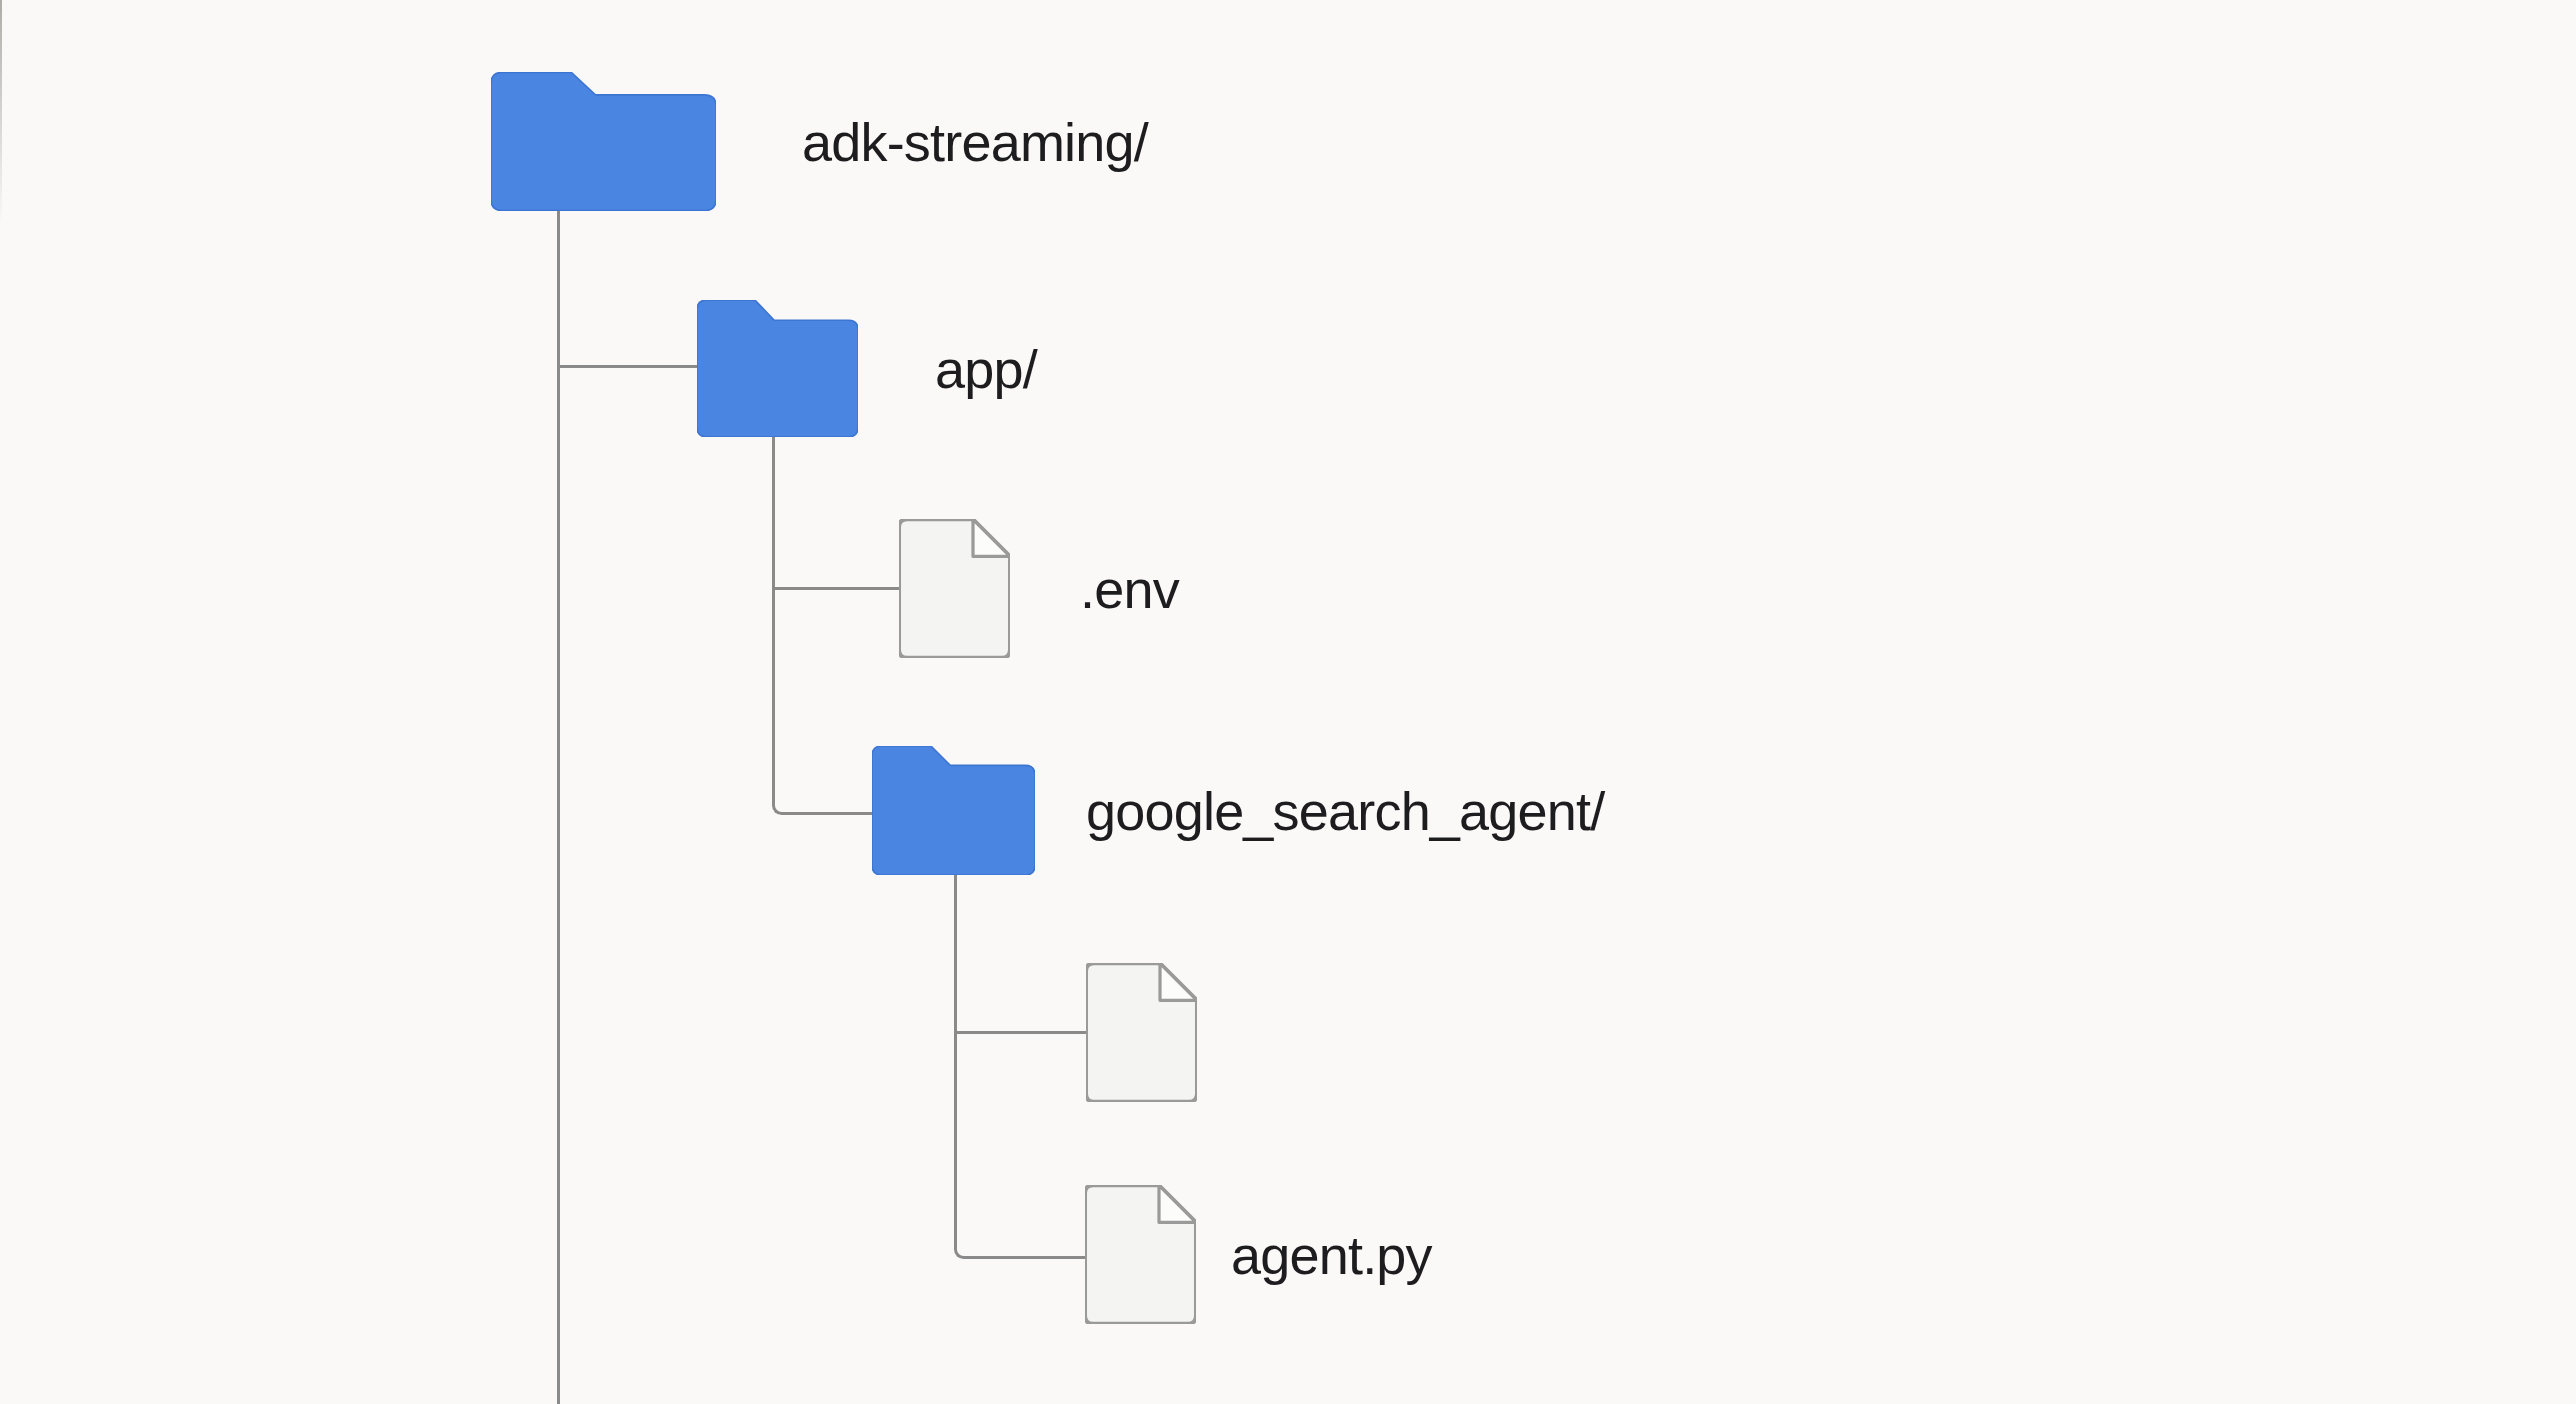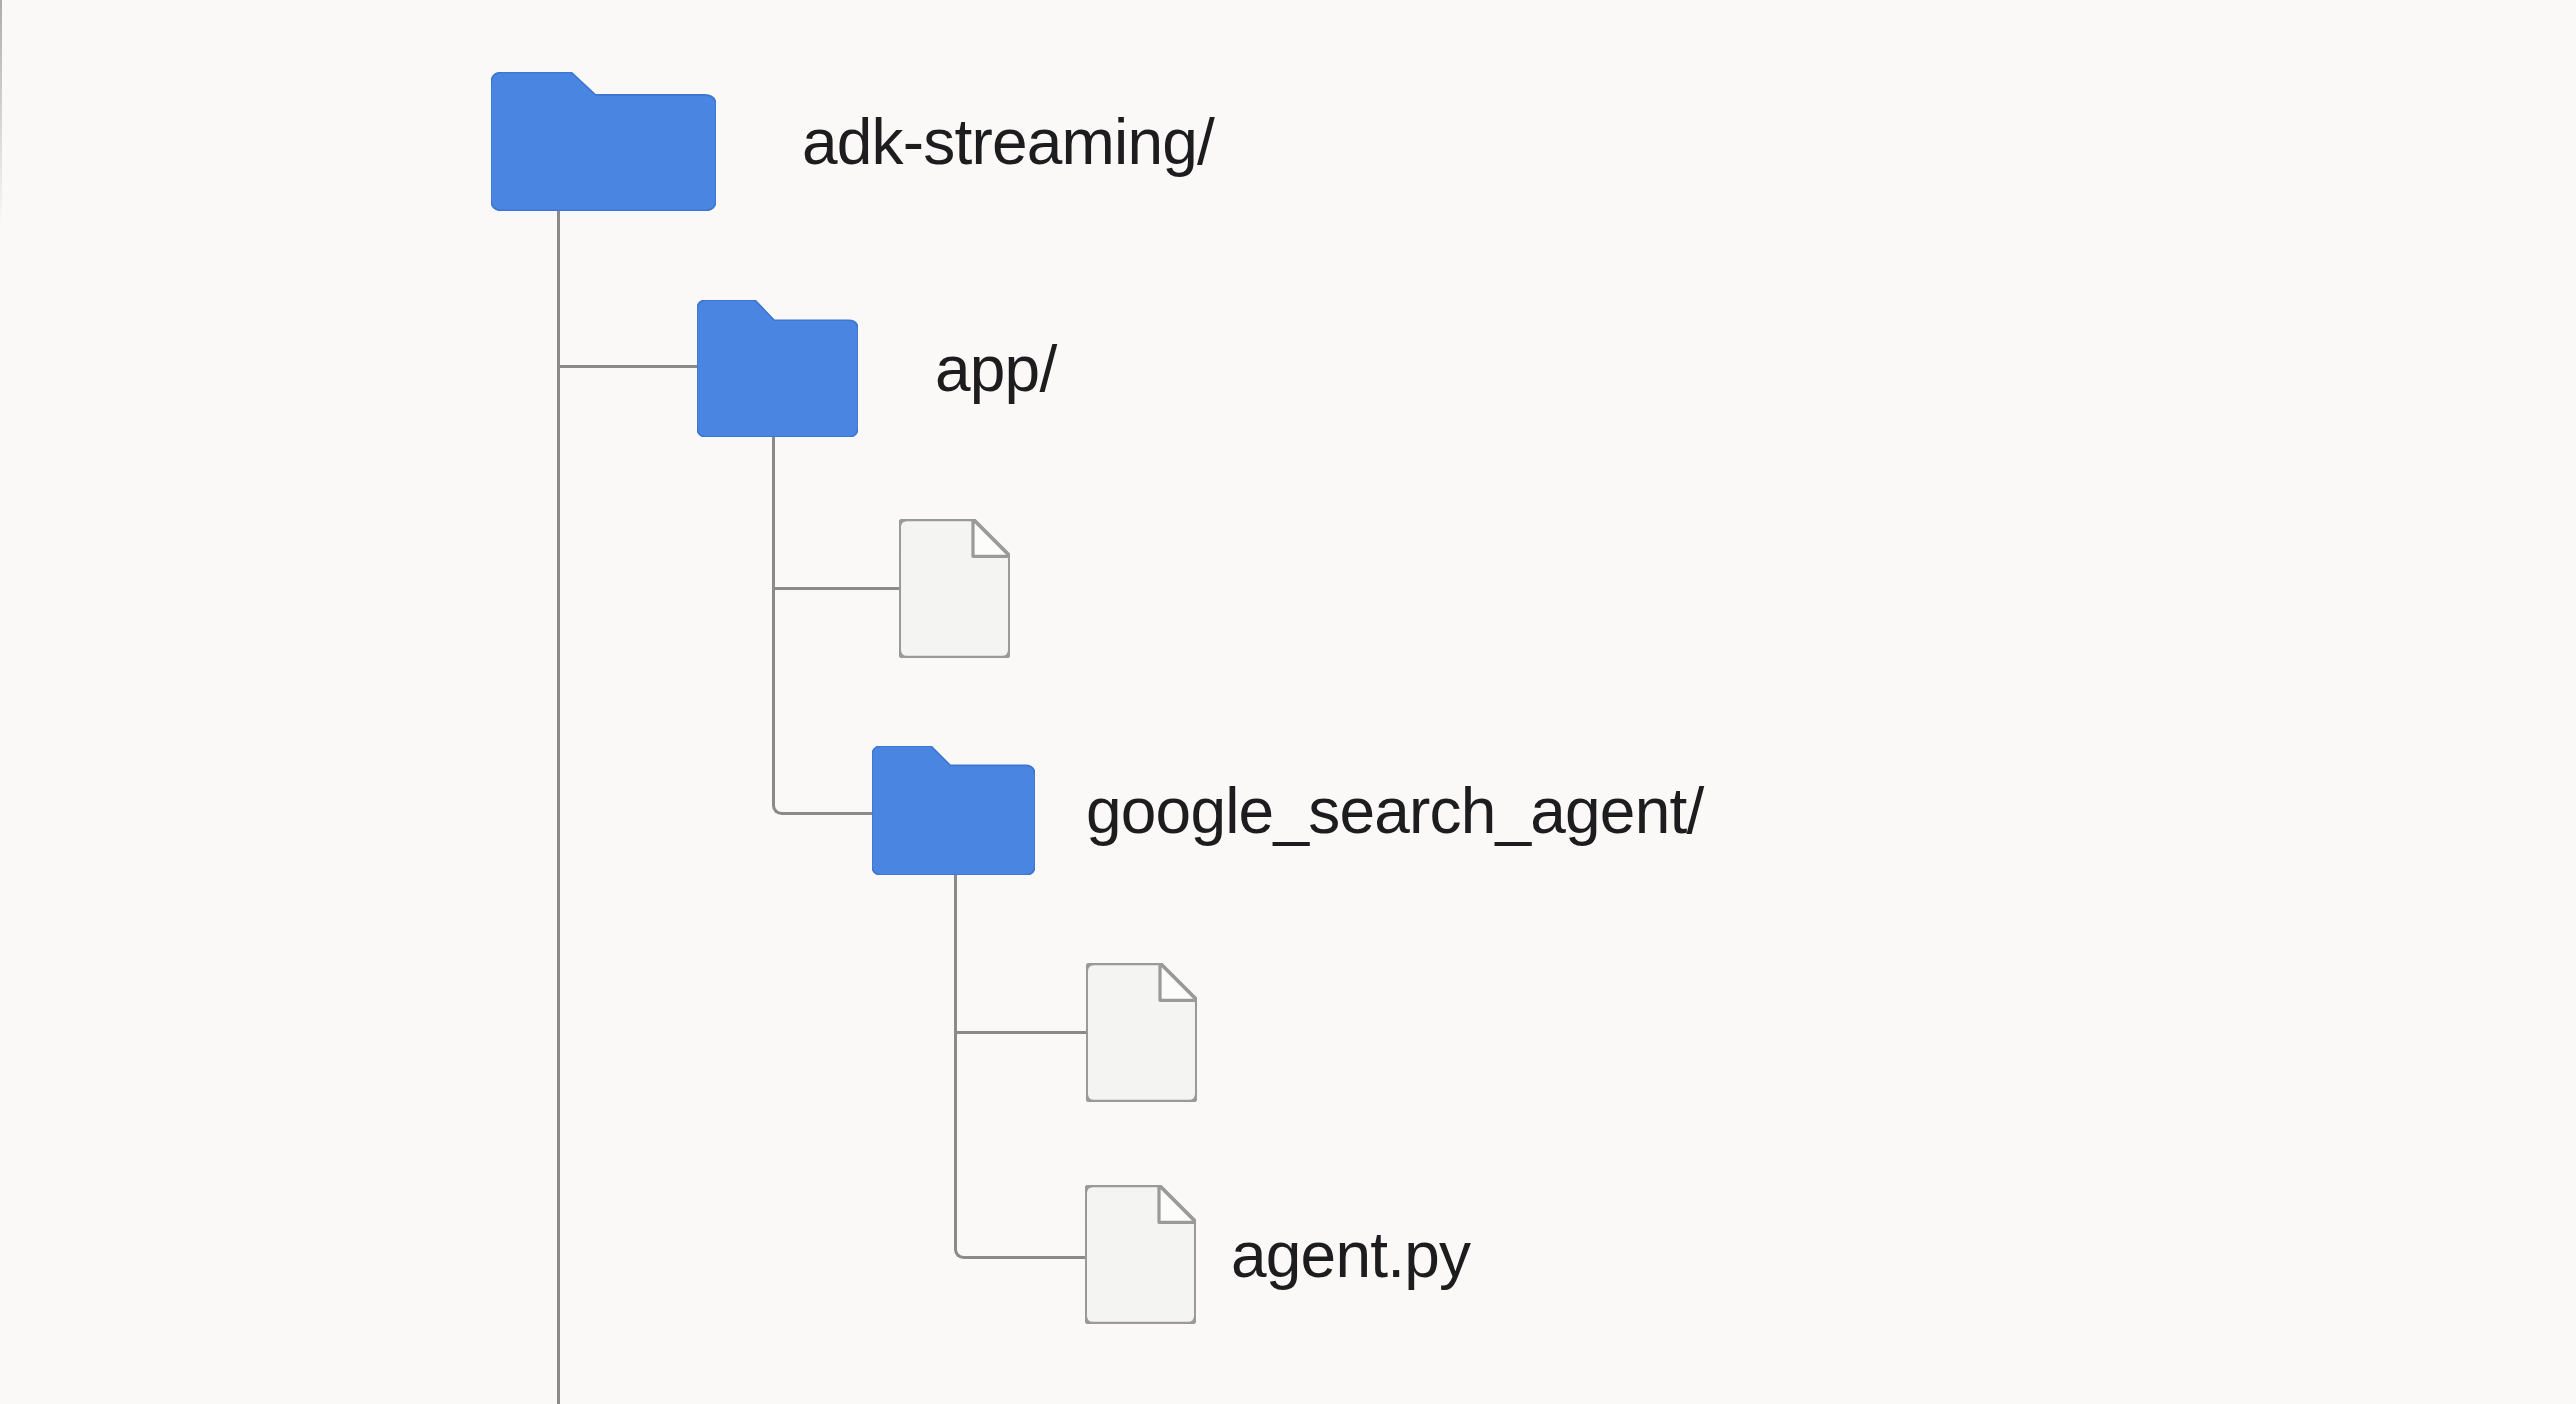--- a/index.html
+++ b/index.html
@@ -21,21 +21,21 @@
     position: absolute;
     left: 0;
     top: 0;
     display: block;
   }
   .label {
     position: absolute;
     display: flex;
     align-items: center;
     height: 113px;
-    font-size: 64px;
+    font-size: 54px;
     letter-spacing: -0.8px;
     color: #1D1D1F;
     white-space: nowrap;
   }
   .connector {
     position: absolute;
     background: #8A8A8A;
   }
   .elbow {
     position: absolute;
@@ -82,20 +82,21 @@
     <path d="M12,0 H72 L96,25 H188 Q200,25 200,37 V158 Q200,170 188,170 H12 Q0,170 0,158 V12 Q0,0 12,0 Z" fill="#4A85E2" stroke="#3D76D2" stroke-width="2"></path>
   </svg>
   <span class="label" style="left:238px; top:12px;">app/</span>
 </div>
 
 <div class="node" style="left:899px; top:519px; width:644px; height:139px;">
   <svg class="icon" width="111" height="139" viewBox="0 0 138 172">
     <path d="M10,0 H92 L138,46 V162 Q138,172 128,172 H10 Q0,172 0,162 V10 Q0,0 10,0 Z" fill="#F4F4F2" stroke="#9A9A9A" stroke-width="5" stroke-linejoin="round"></path>
     <path d="M92,0 L138,46 H92 Z" fill="#FCFCFB" stroke="#9A9A9A" stroke-width="4" stroke-linejoin="round"></path>
   </svg>
+  <span class="label" style="left:181px; top:13px;">.env</span>
 </div>
 
 <div class="node" style="left:872px; top:746px; width:1127px; height:129px;">
   <svg class="icon" width="163" height="129" viewBox="0 0 202 160">
     <path d="M12,0 H73 L97,24 H190 Q202,24 202,36 V148 Q202,160 190,160 H12 Q0,160 0,148 V12 Q0,0 12,0 Z" fill="#4A85E2" stroke="#3D76D2" stroke-width="2"></path>
   </svg>
   <span class="label" style="left:214px; top:8px;">google_search_agent/</span>
 </div>
 
 <div class="node" style="left:1086px; top:963px; width:725px; height:139px;">

